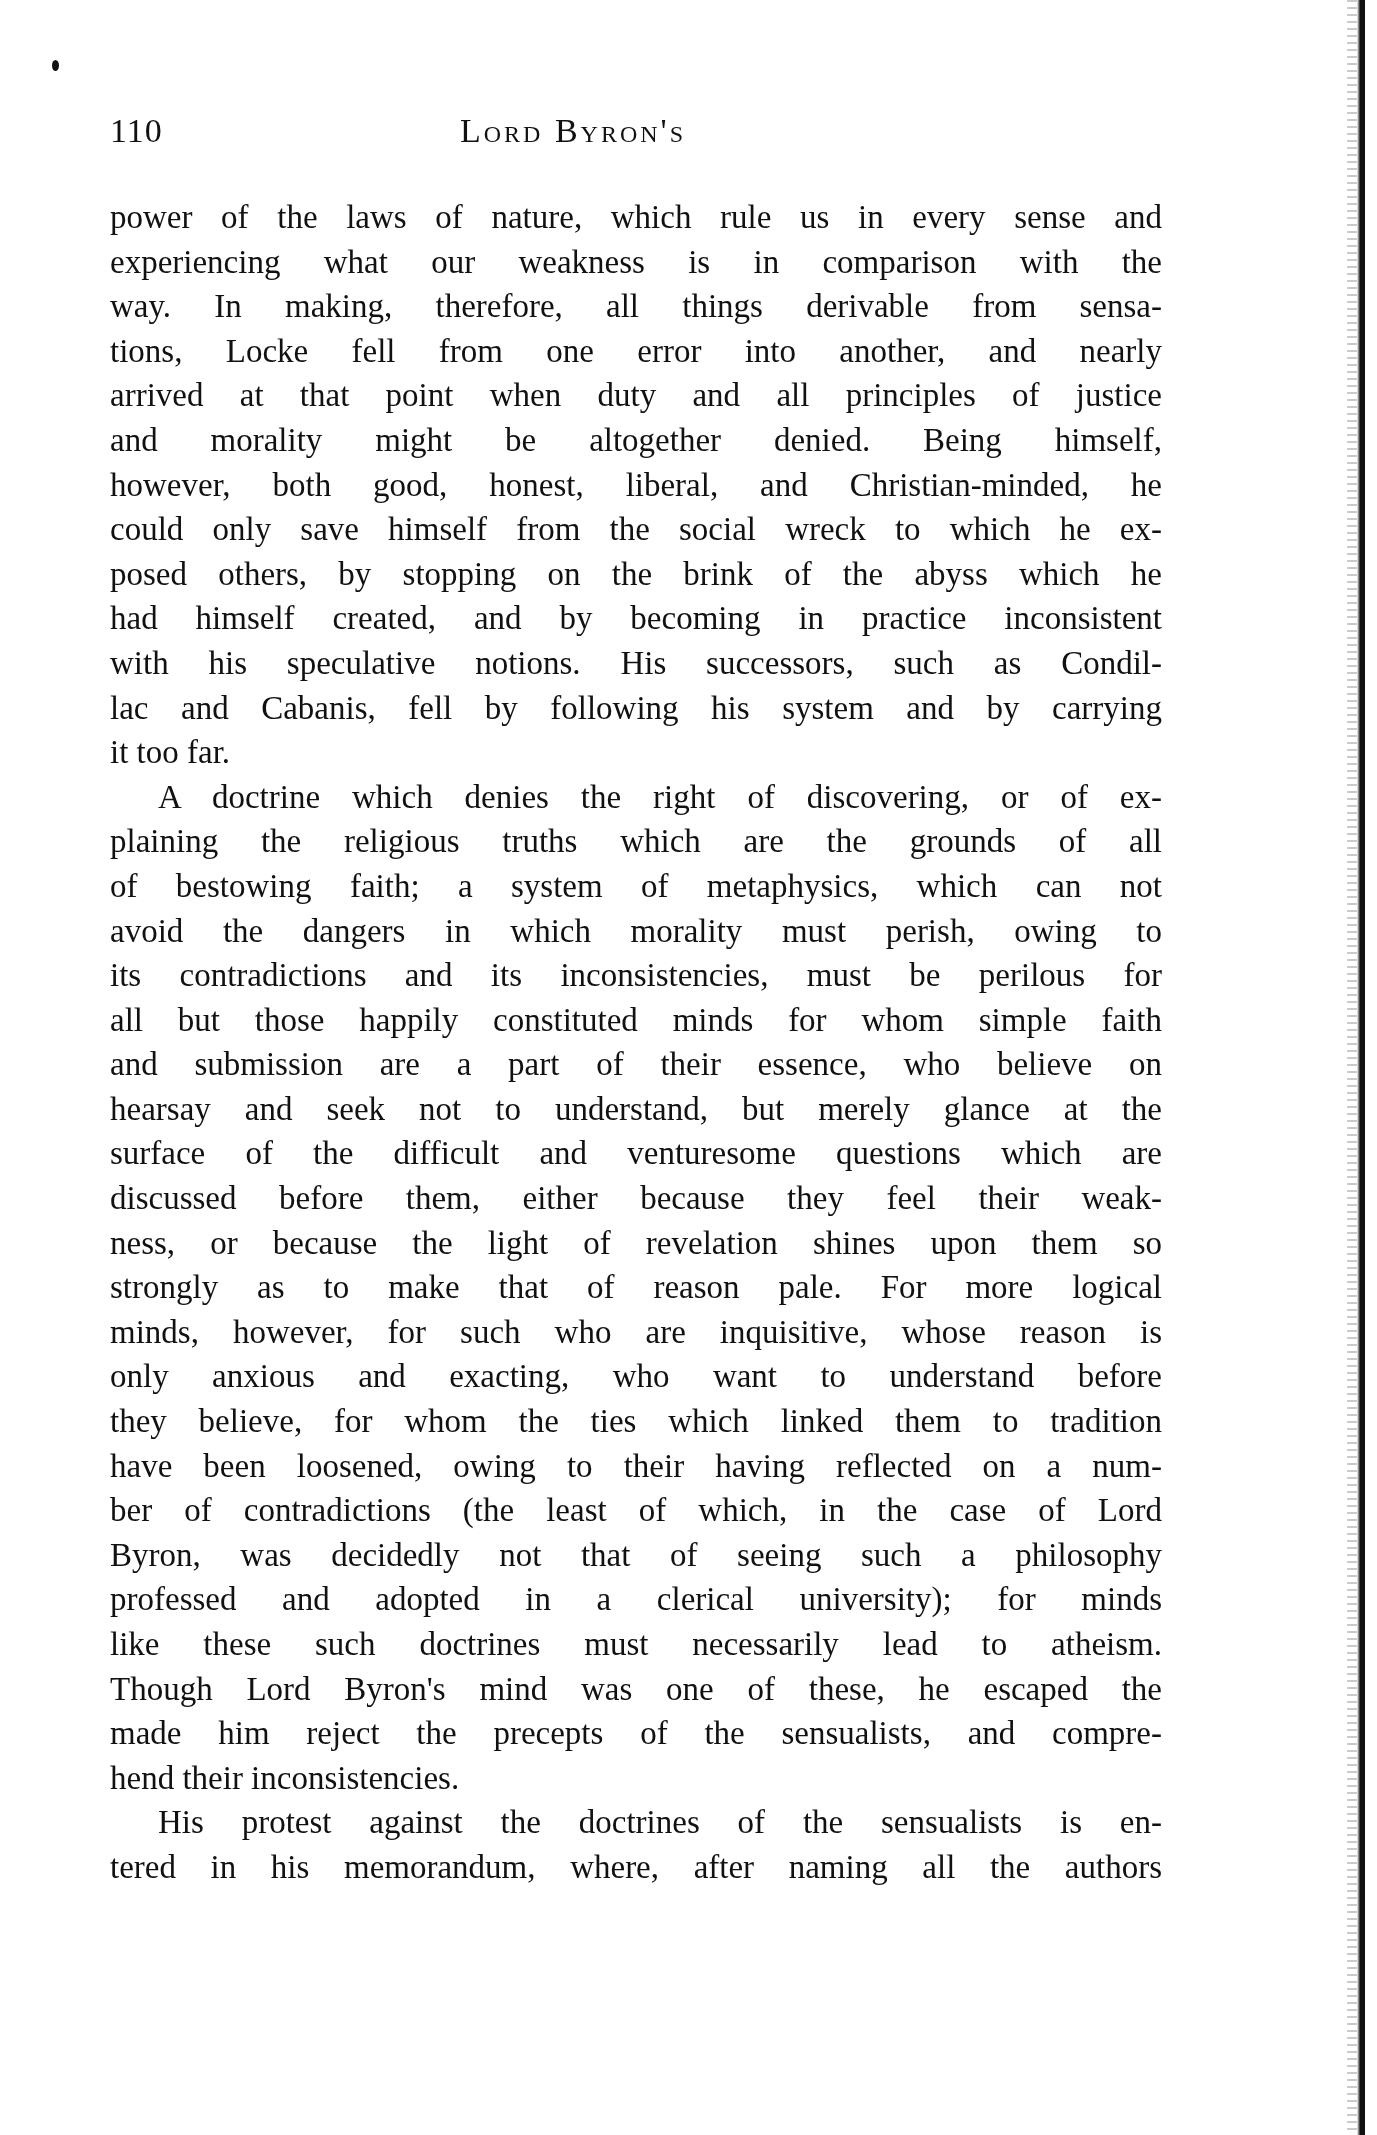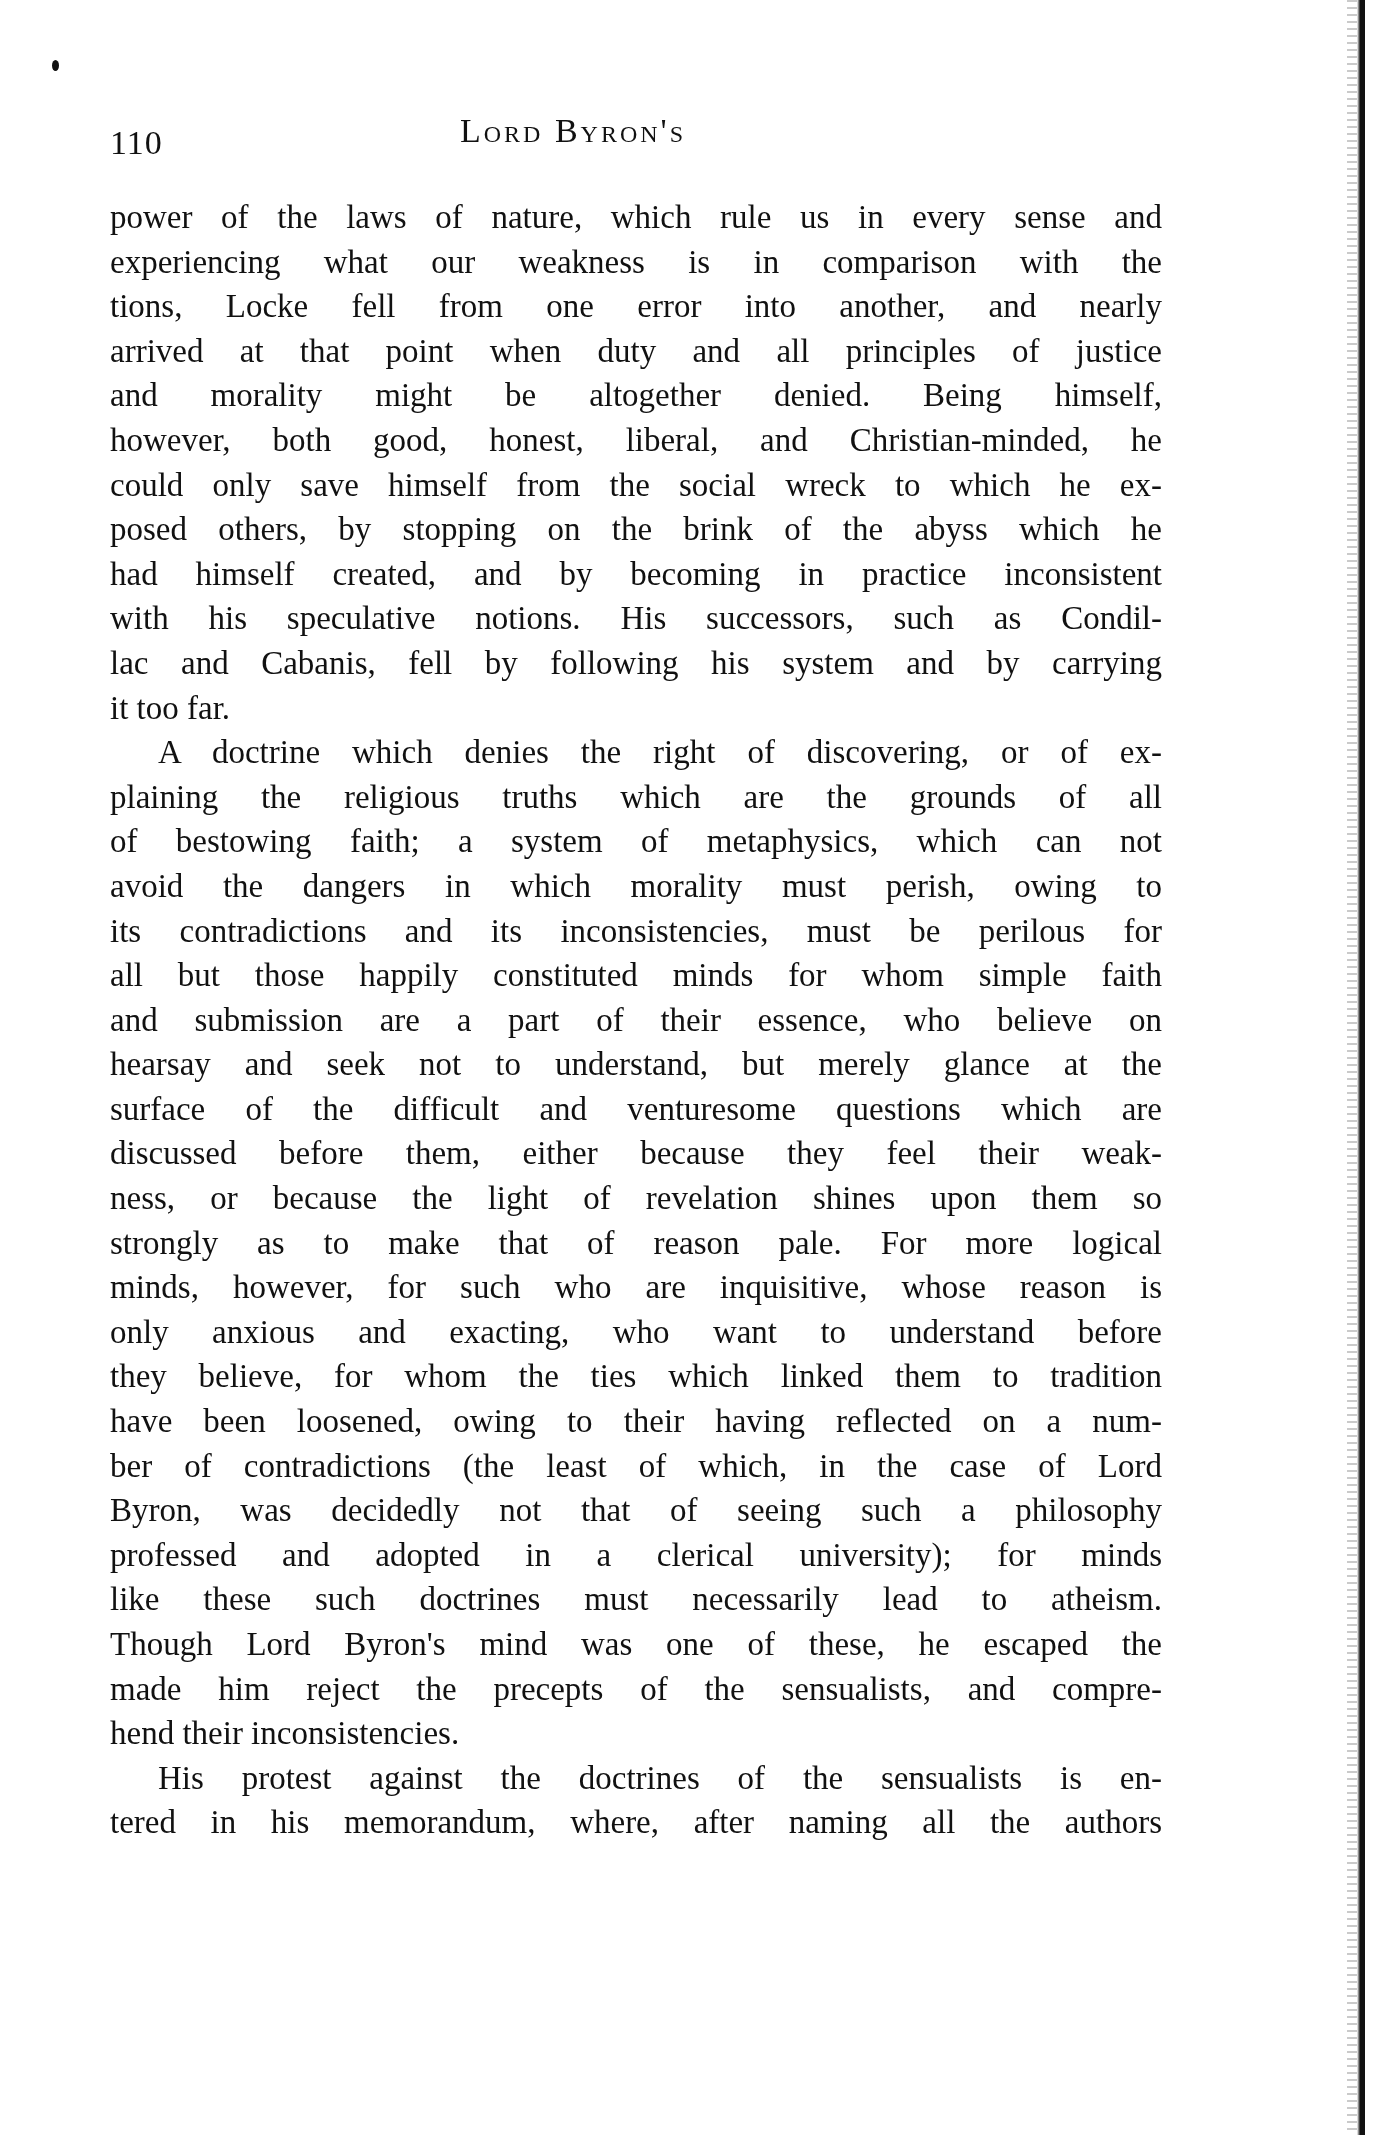--- a/index.html
+++ b/index.html
@@ -24,21 +24,21 @@
       position: absolute;
       top: 112px;
       left: 110px;
       width: 1052px;
       height: 50px;
       font-size: 34px;
     }
     .page-number {
       position: absolute;
       left: 0;
-      top: 12px;
+      top: 0;
       letter-spacing: 1px;
       text-align: center;
     }
     .running-title {
       position: absolute;
       left: 350px;
       top: 0;
       font-variant: small-caps;
       letter-spacing: 3px;
     }
@@ -92,20 +92,21 @@
 <header class="running-head">
   <span class="page-number">110</span>
   <span class="running-title">Lord Byron's</span>
 </header>
 
 <main class="text-block">
 
   <div>
     <span class="line">power of the laws of nature, which rule us in every sense and</span>
     <span class="line">experiencing what our weakness is in comparison with the</span>
+    <span class="line">way.  In making, therefore, all things derivable from sensa-</span>
     <span class="line">tions, Locke fell from one error into another, and nearly</span>
     <span class="line">arrived at that point when duty and all principles of justice</span>
     <span class="line">and morality might be altogether denied.  Being himself,</span>
     <span class="line">however, both good, honest, liberal, and Christian-minded, he</span>
     <span class="line">could only save himself from the social wreck to which he ex-</span>
     <span class="line">posed others, by stopping on the brink of the abyss which he</span>
     <span class="line">had himself created, and by becoming in practice inconsistent</span>
     <span class="line">with his speculative notions.  His successors, such as Condil-</span>
     <span class="line">lac and Cabanis, fell by following his system and by carrying</span>
     <span class="line last">it too far.</span>

